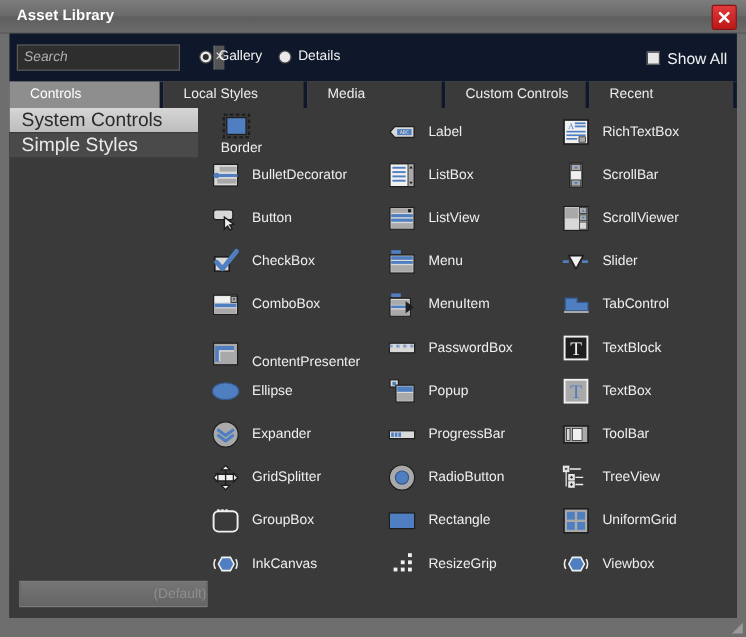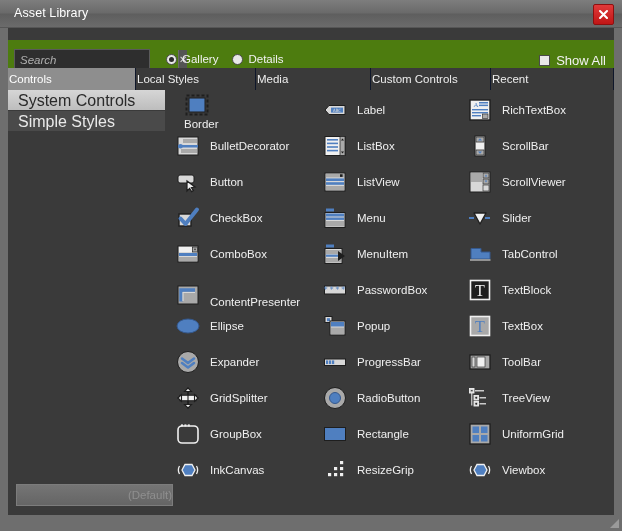--- a/index.html
+++ b/index.html
@@ -16,39 +16,39 @@
   }
   
   .titlebar{
     position:absolute;left:0;top:0;width:622px;height:28px;
     background:linear-gradient(to bottom,#7d7d7d 0%,#6a6a6a 48%,#5e5e5e 52%,#6b6b6b 100%);
     border-bottom:1px solid #565656;
     box-sizing:border-box;
   }
   .title-text{
     position:absolute;left:14px;top:6px;
-    font-size:12.5px;font-weight:normal;color:#ffffff;
+    font-size:12.5px;font-weight:bold;color:#ffffff;
     letter-spacing:.1px;
   }
   .close-btn{
     position:absolute;right:8px;top:4px;width:21px;height:21px;
     background:linear-gradient(to bottom,#e03a3a 0%,#c01616 100%);
     border:1px solid #8e0f0f;border-radius:2px;
     box-sizing:border-box;cursor:pointer;
   }
   .close-btn svg{display:block;margin:4px auto;}
   
   .panel{
     position:absolute;left:8px;top:28px;width:606px;height:487px;
     background:#3a3a3a;
     box-sizing:border-box;
   }
   .toolbar{
-    position:absolute;left:0;top:12px;width:606px;height:40px;
-    background:#4d7c0f;
+    position:absolute;left:0;top:0;width:606px;height:40px;
+    background:#0f172a;
   }
   .search-wrap{
     position:absolute;left:6px;top:9px;width:136px;height:22px;
     background:#2e2e2e;border:1px solid #5a5a5a;box-sizing:border-box;
     display:flex;align-items:center;
   }
   .search-input{
     flex:1;height:20px;line-height:20px;
     background:transparent;border:0;outline:none;
     color:#b6b6b6;font-size:11.5px;font-family:"Liberation Sans",sans-serif;
@@ -78,22 +78,22 @@
   }
   .showall-label{color:#f2f2f2;font-size:13px;}
   
   .tabs{
     position:absolute;left:0;top:40px;width:606px;height:22px;
     display:flex;background:#6e6e6e;
   }
   .tab{
     height:22px;line-height:22px;
     background:#3a3a3a;color:#ededed;font-size:11.5px;
-    padding-left:1px;box-sizing:border-box;
-    border-right:1px solid #0f172a;
+    padding-left:17px;box-sizing:border-box;
+    border-right:3px solid #0f172a;
     cursor:pointer;overflow:hidden;white-space:nowrap;
   }
   .tab.active{background:#8e8e8e;color:#ffffff;}
   
   .content{
     position:absolute;left:0;top:62px;width:606px;height:425px;
     background:#3a3a3a;
   }
   .sidebar{
     position:absolute;left:0;top:0;width:157px;height:425px;

